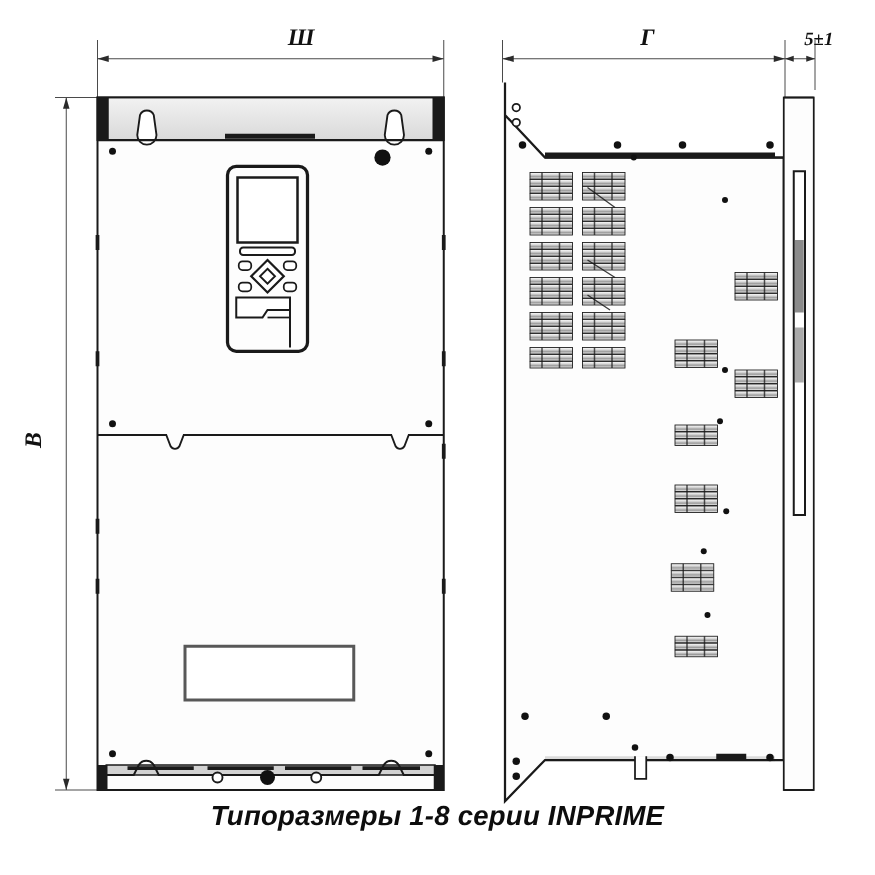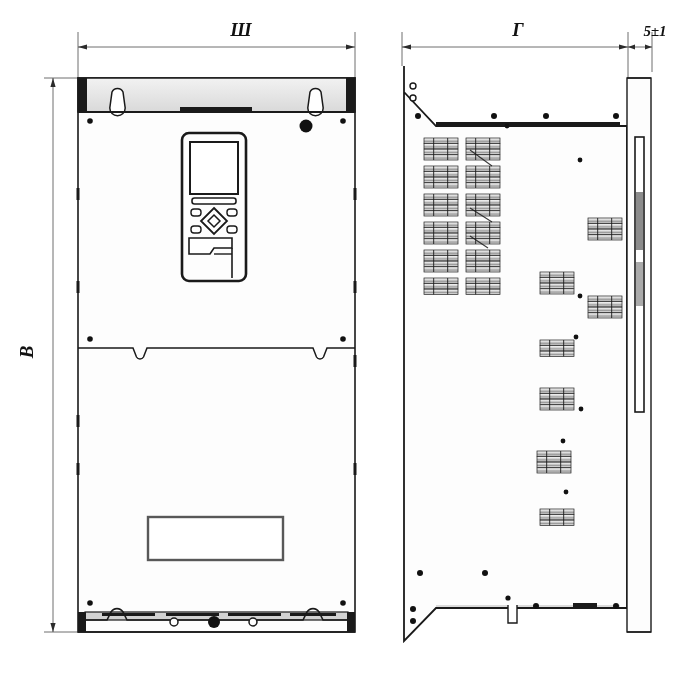--- a/index.html
+++ b/index.html
@@ -256,13 +256,14 @@
         <rect x="635" y="137" width="9" height="275" fill="#ffffff" stroke="#1a1a1a" stroke-width="1.6"></rect>
         <rect x="636" y="192" width="7" height="58" fill="#2b2b2b" opacity="0.55"></rect>
         <rect x="636" y="262" width="7" height="44" fill="#2b2b2b" opacity="0.4"></rect>
         <line x1="627" y1="78" x2="651" y2="78" stroke="#1a1a1a" stroke-width="1.4"></line>
         <line x1="627" y1="632" x2="651" y2="632" stroke="#1a1a1a" stroke-width="1.4"></line>
       </g>
     </g>
 
   </svg>
 
+  <div class="caption">Типоразмеры 1-8 серии INPRIME</div>
 </div>
 
 </body></html>

